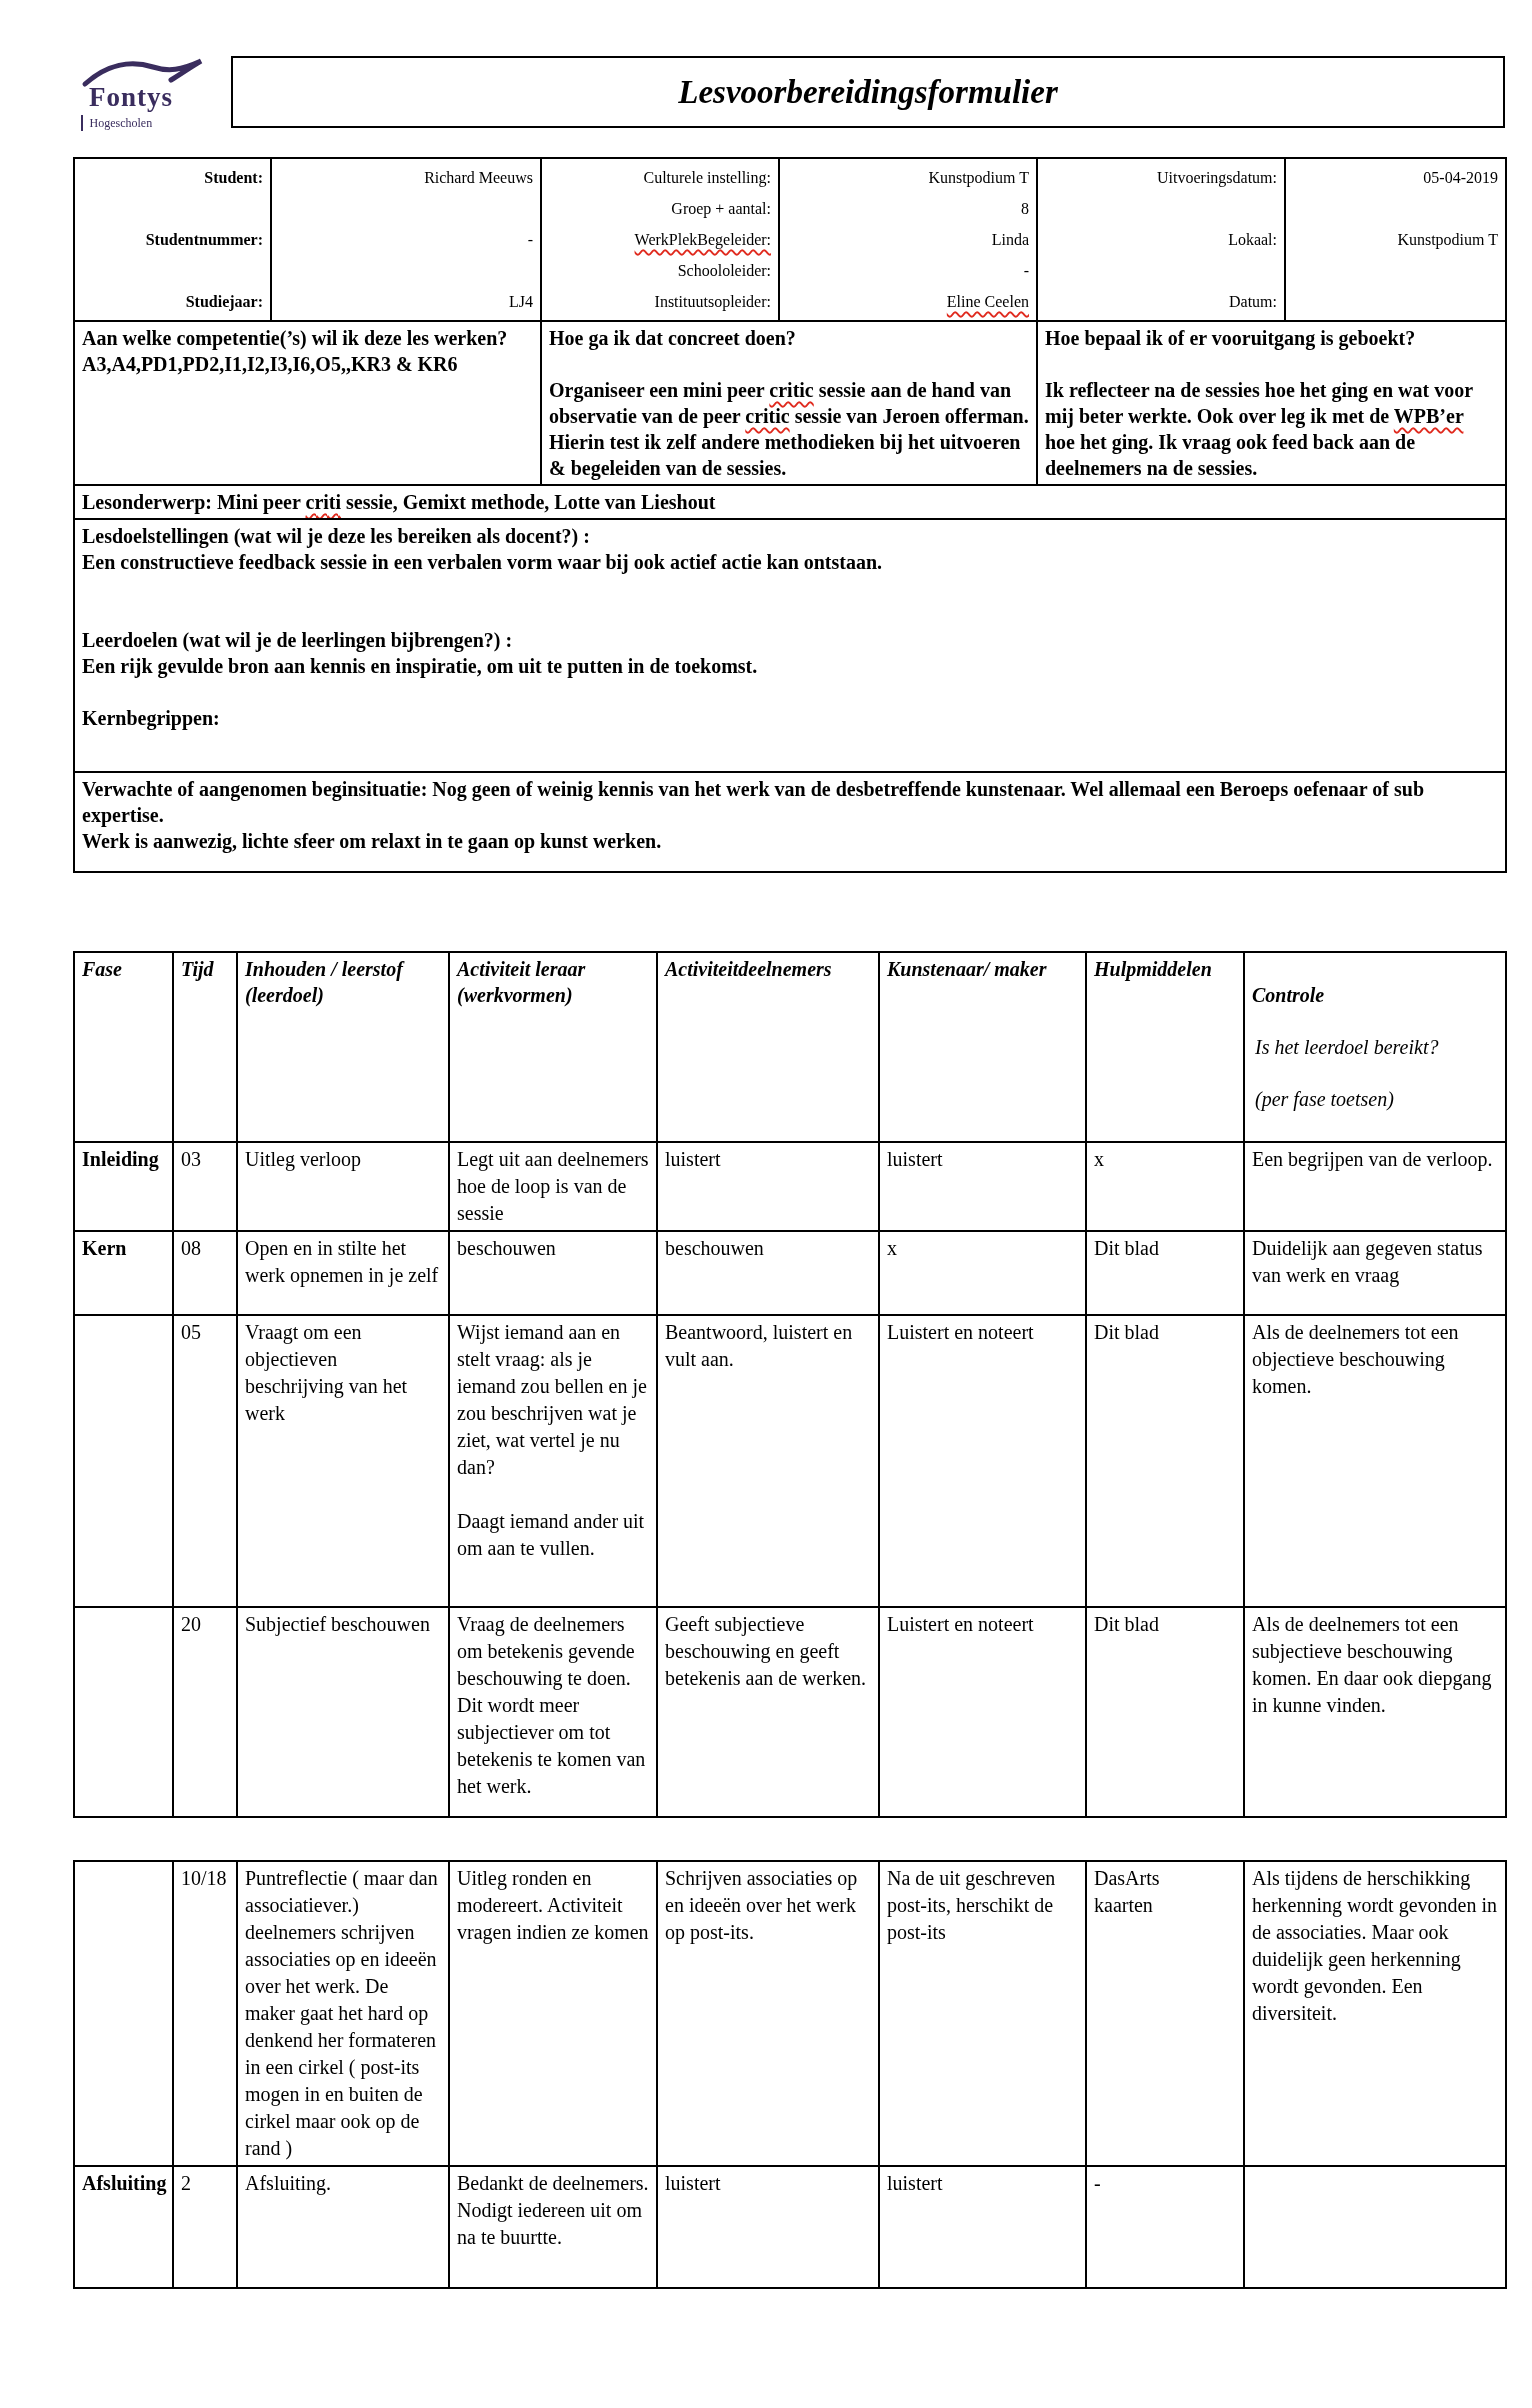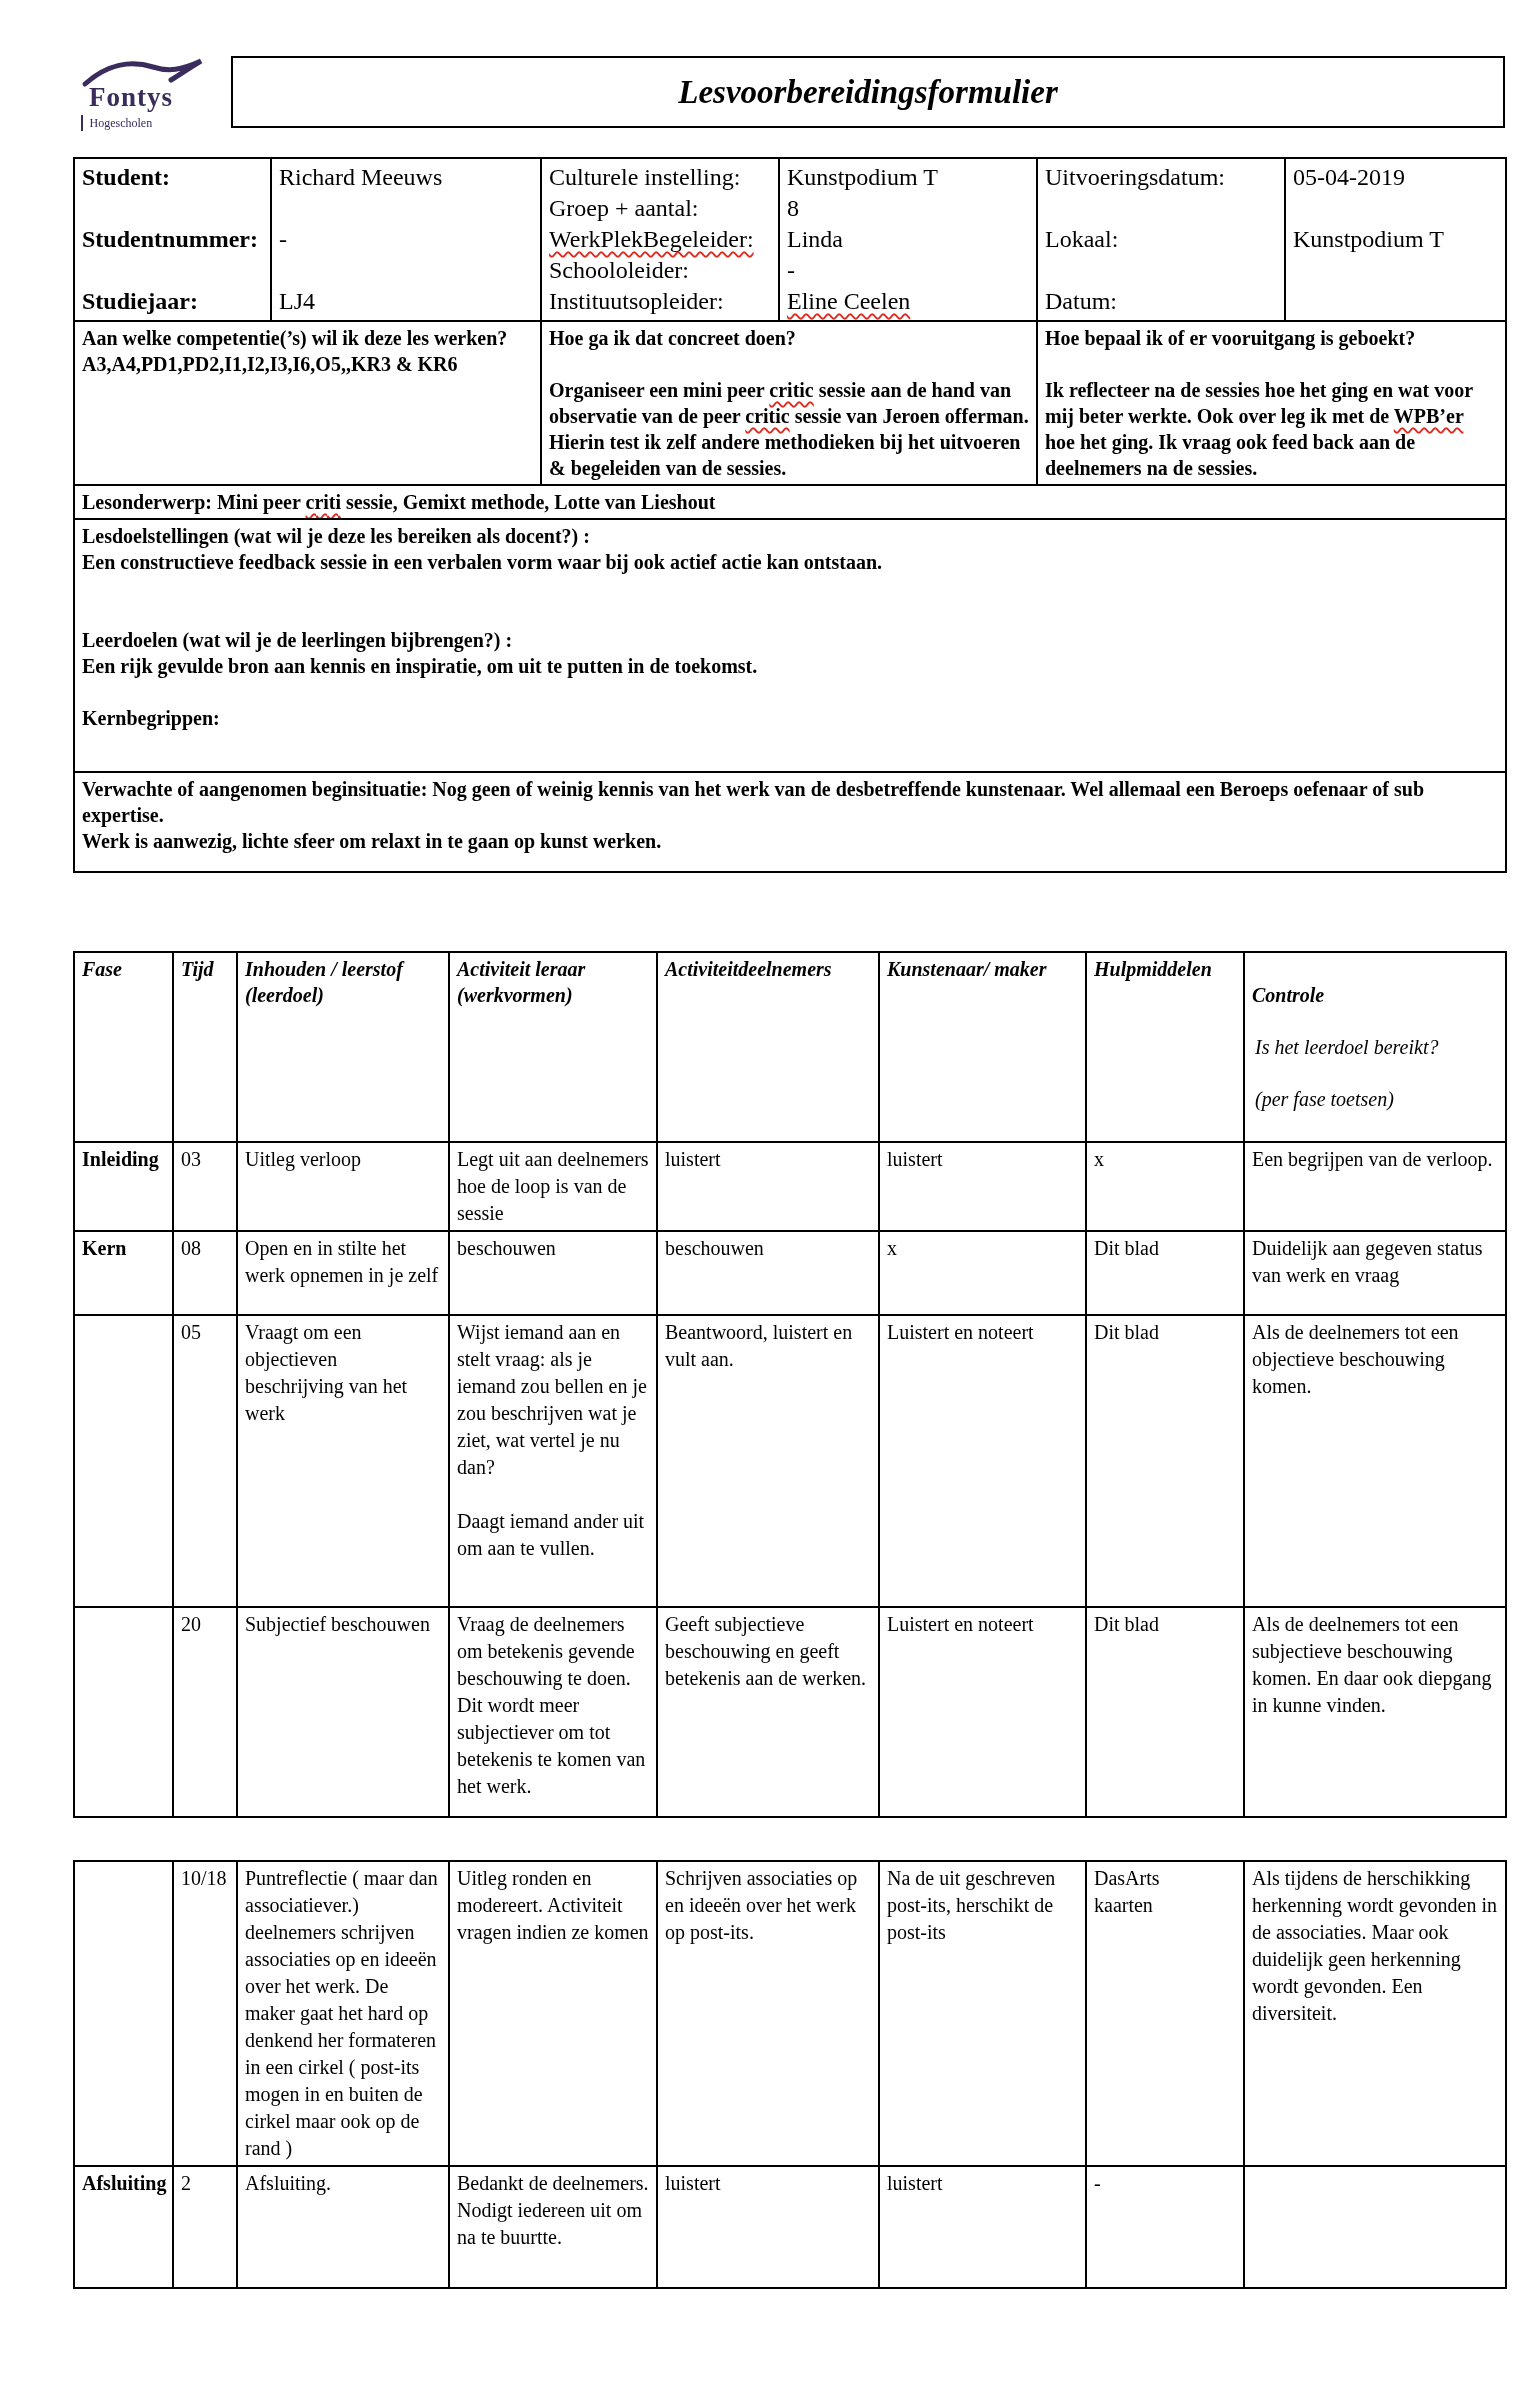--- a/index.html
+++ b/index.html
@@ -19,21 +19,21 @@
   .logo-name { font-size: 27px; font-weight: bold; color: var(--brand); letter-spacing: 1px; margin-top: -6px; margin-left: 16px; }
   .logo-sub { font-size: 12px; color: var(--brand); margin-left: 8px; margin-top: 2px; display: flex; align-items: flex-end; gap: 7px; }
   .logo-bar { display: inline-block; width: 1.5px; height: 16px; background: var(--brand); }
   .title-box { flex: 1; border: 2px solid #000; height: 72px; display: flex; align-items: center; justify-content: center; box-sizing: border-box; }
   .title { font-size: 33px; font-weight: bold; font-style: italic; }
 
   
   table { border-collapse: collapse; table-layout: fixed; width: 1432px; }
   td, th { border: 2px solid #000; vertical-align: top; text-align: left; padding: 3px 7px; box-sizing: border-box; overflow: hidden; }
 
-  .info-line { height: 31px; font-size: 24px; line-height: 31px; white-space: nowrap; }
+  .info-line { height: 31px; font-size: 16px; line-height: 31px; white-space: nowrap; text-align: right; }
   .bold { font-weight: bold; }
 
   .r-info { height: 162px; }
   .r-comp { height: 158px; }
   .r-lesonderwerp { height: 30px; }
   .r-lesdoel { height: 253px; }
   .r-verwacht { height: 100px; }
 
   .comp-cell { font-weight: bold; font-size: 20px; line-height: 26px; }
   .comp-para { margin-top: 26px; }

